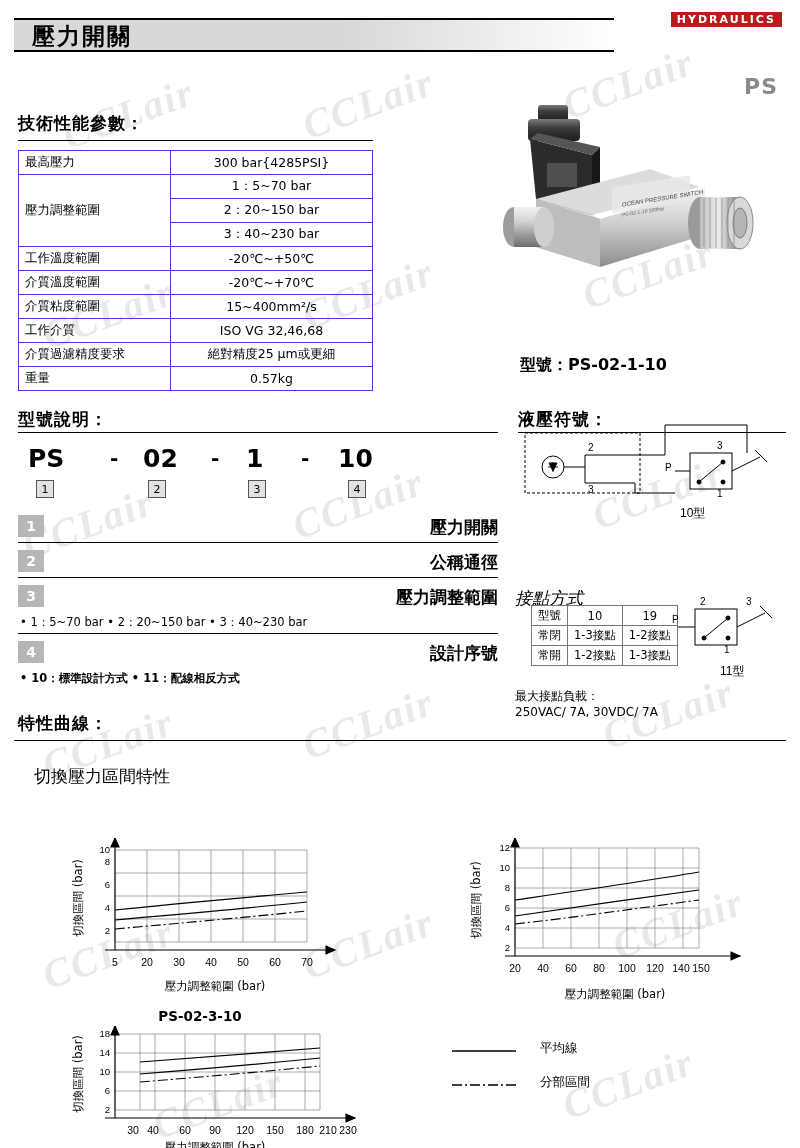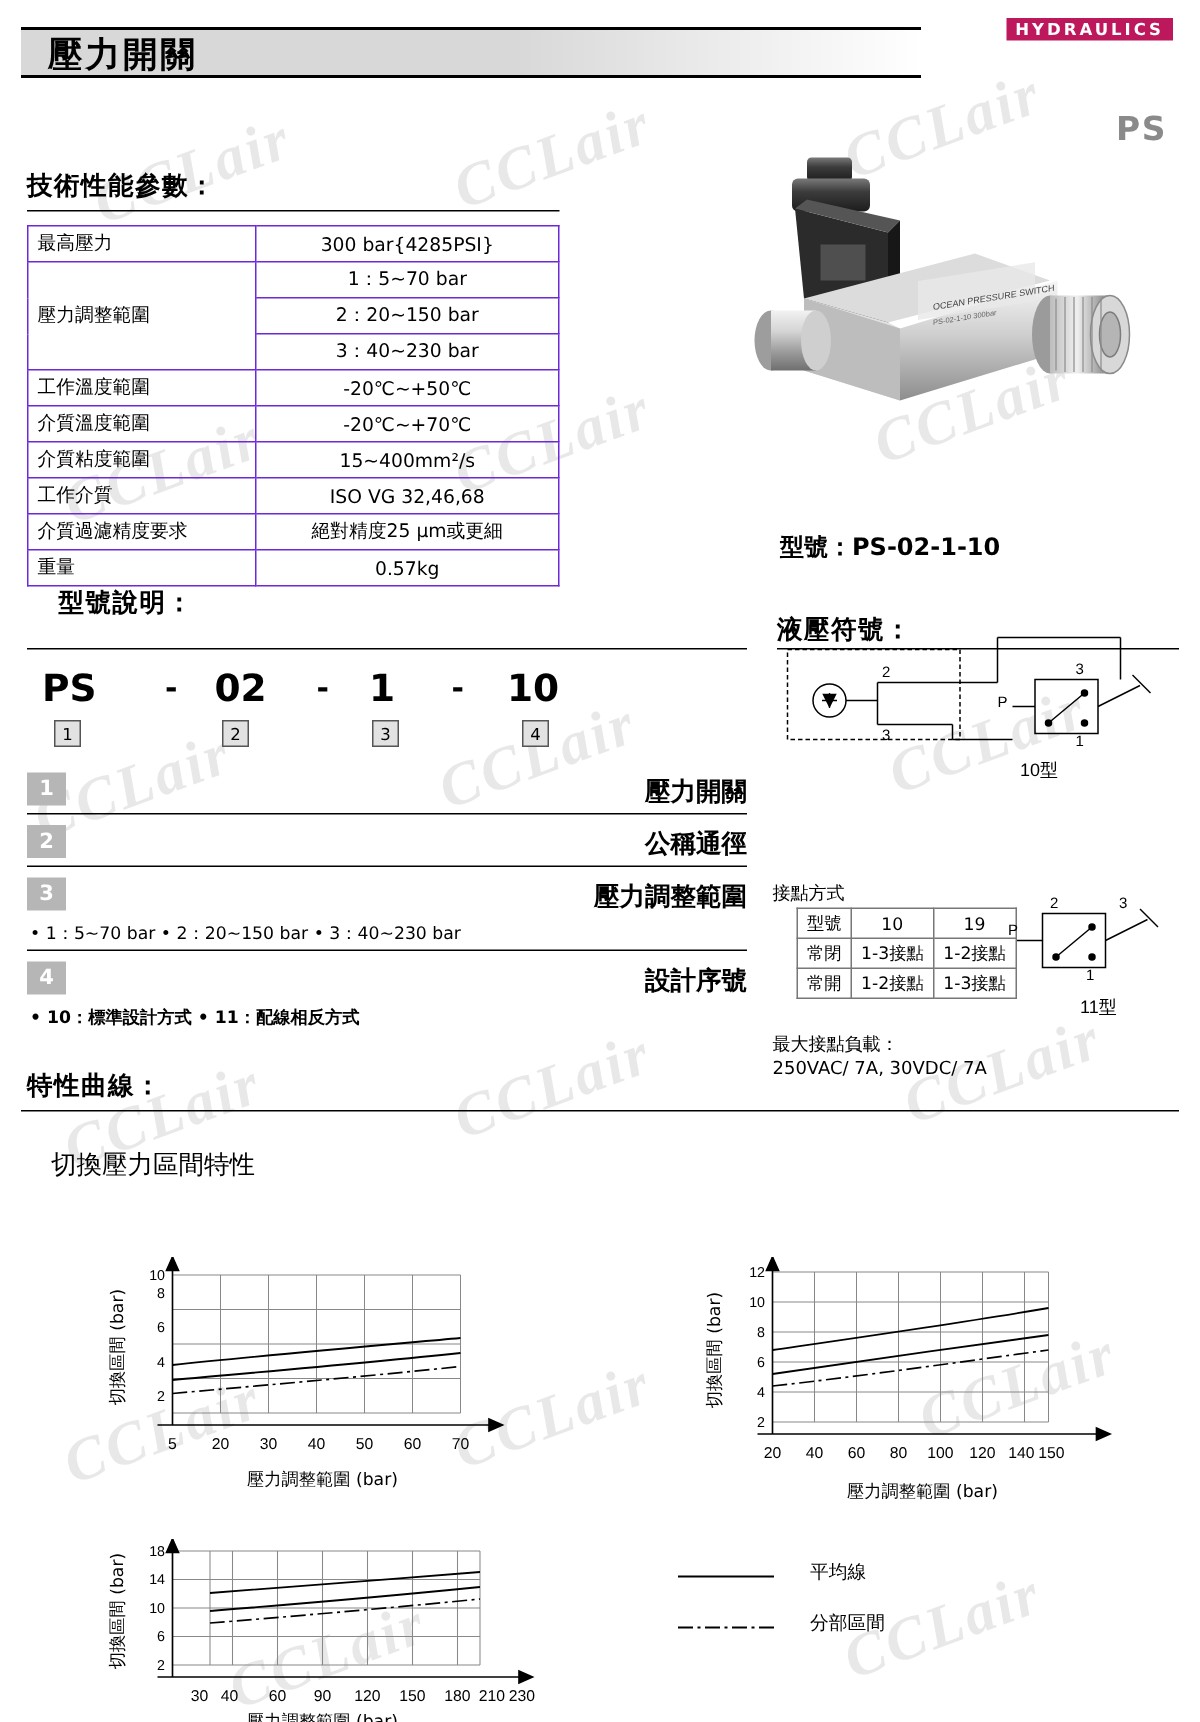--- a/index.html
+++ b/index.html
@@ -27,21 +27,21 @@
     border-top: 2px solid #000; border-bottom: 2px solid #000;
   }
   #page-title {
     position:absolute; left:32px; top:21px; font-size:23px; font-weight:bold;
     letter-spacing:2px;
   }
   #logo { position:absolute; right:18px; top:8px; text-align:right; }
   #logo .brand { font-family:"Liberation Serif", serif; font-size:27px; font-weight:bold; letter-spacing:1px; }
   #logo .brand .sev { font-size:30px; }
   #logo .sub {
-    background:#be185d; color:#fff; font-size:11px; letter-spacing:2px;
+    background:#b91c1c; color:#fff; font-size:11px; letter-spacing:2px;
     padding:1px 6px; display:inline-block; margin-top:2px; font-weight:bold;
   }
   #ps-code {
     position:absolute; right:22px; top:74px; font-size:22px; font-weight:bold;
     color:#8a8a8a; letter-spacing:1px;
   }
   
   .sec-h { position:absolute; font-size:17px; font-weight:bold; letter-spacing:1px; }
   .rule { position:absolute; border-bottom:1.5px solid #000; }
   
@@ -217,21 +217,21 @@
         <line x1="216" y1="103" x2="216" y2="153"></line>
           <line x1="222" y1="103" x2="222" y2="153"></line>
         <line x1="228" y1="103" x2="228" y2="153"></line>
           <line x1="234" y1="104" x2="234" y2="152"></line>
       </g>
     </g>
   </svg>
 </div>
 <div id="model-label">型號：PS-02-1-10</div>
 
-<div class="sec-h" style="left:18px; top:390px;margin-left:21px;">型號說明：</div>
+<div class="sec-h" style="left:18px; top:408px;">型號說明：</div>
 <div class="rule" style="left:18px; top:432px; width:480px;"></div>
 
 <div id="model-sec">
 
   <div style="position:absolute; left:0; top:14px; height:34px; width:480px;">
     <span style="position:absolute; left:10px;  top:0;  font-size:25px; font-weight:bold;">PS</span>
     <span style="position:absolute; left:92px;  top:2px; font-size:20px; font-weight:bold;">-</span>
     <span style="position:absolute; left:125px; top:0;  font-size:25px; font-weight:bold;">02</span>
     <span style="position:absolute; left:193px; top:2px; font-size:20px; font-weight:bold;">-</span>
     <span style="position:absolute; left:228px; top:0;  font-size:25px; font-weight:bold;">1</span>
@@ -296,21 +296,21 @@
       <text x="73" y="46">2</text>
       <text x="73" y="88">3</text>
       <text x="150" y="66">P</text>
       <text x="202" y="44">3</text>
       <text x="202" y="92">1</text>
       <text x="165" y="112" font-size="12">10型</text>
     </g>
   </svg>
 
   
-  <div style="position:absolute; left:0; top:182px; font-size:12px;">接點方式</div>
+  <div style="position:absolute; left:0; top:182px; font-size:17px;font-style:italic;">接點方式</div>
   <table id="sym-table">
     <tbody>
         <tr>
       <th>型號</th>
       <th>10</th>
       <th>19</th>
     </tr>
     <tr>
       <td>常閉</td>
       <td>1-3接點</td>
@@ -453,20 +453,21 @@
         <text x="255" y="134">120</text>
       <text x="281" y="134">140</text>
         <text x="301" y="134">150</text>
     </g>
     <text x="215" y="160" font-family="DejaVu Sans, sans-serif" font-size="11.5" text-anchor="middle">壓力調整範圍 (bar)</text>
     <text x="0" y="0" transform="translate(80,62) rotate(-90)" font-family="DejaVu Sans, sans-serif" font-size="11.5" text-anchor="middle">切換區間 (bar)</text>
   </svg>
 </div>
 
 <div style="position:absolute; left:10px; top:1008px; width:380px; height:140px;">
+  <div class="chart-title" style="left:0; top:0; width:380px;">PS-02-3-10</div>
   <svg width="380" height="125" viewBox="0 0 380 125" style="position:absolute; left:0; top:18px;">
     <g stroke="#888" stroke-width="0.7">
       <line x1="105" y1="8" x2="105" y2="84"></line>
       <line x1="130" y1="8" x2="130" y2="84"></line>
       <line x1="145" y1="8" x2="145" y2="84"></line>
       <line x1="175" y1="8" x2="175" y2="84"></line>
       <line x1="205" y1="8" x2="205" y2="84"></line>
       <line x1="235" y1="8" x2="235" y2="84"></line>
       <line x1="265" y1="8" x2="265" y2="84"></line>
       <line x1="295" y1="8" x2="295" y2="84"></line>

